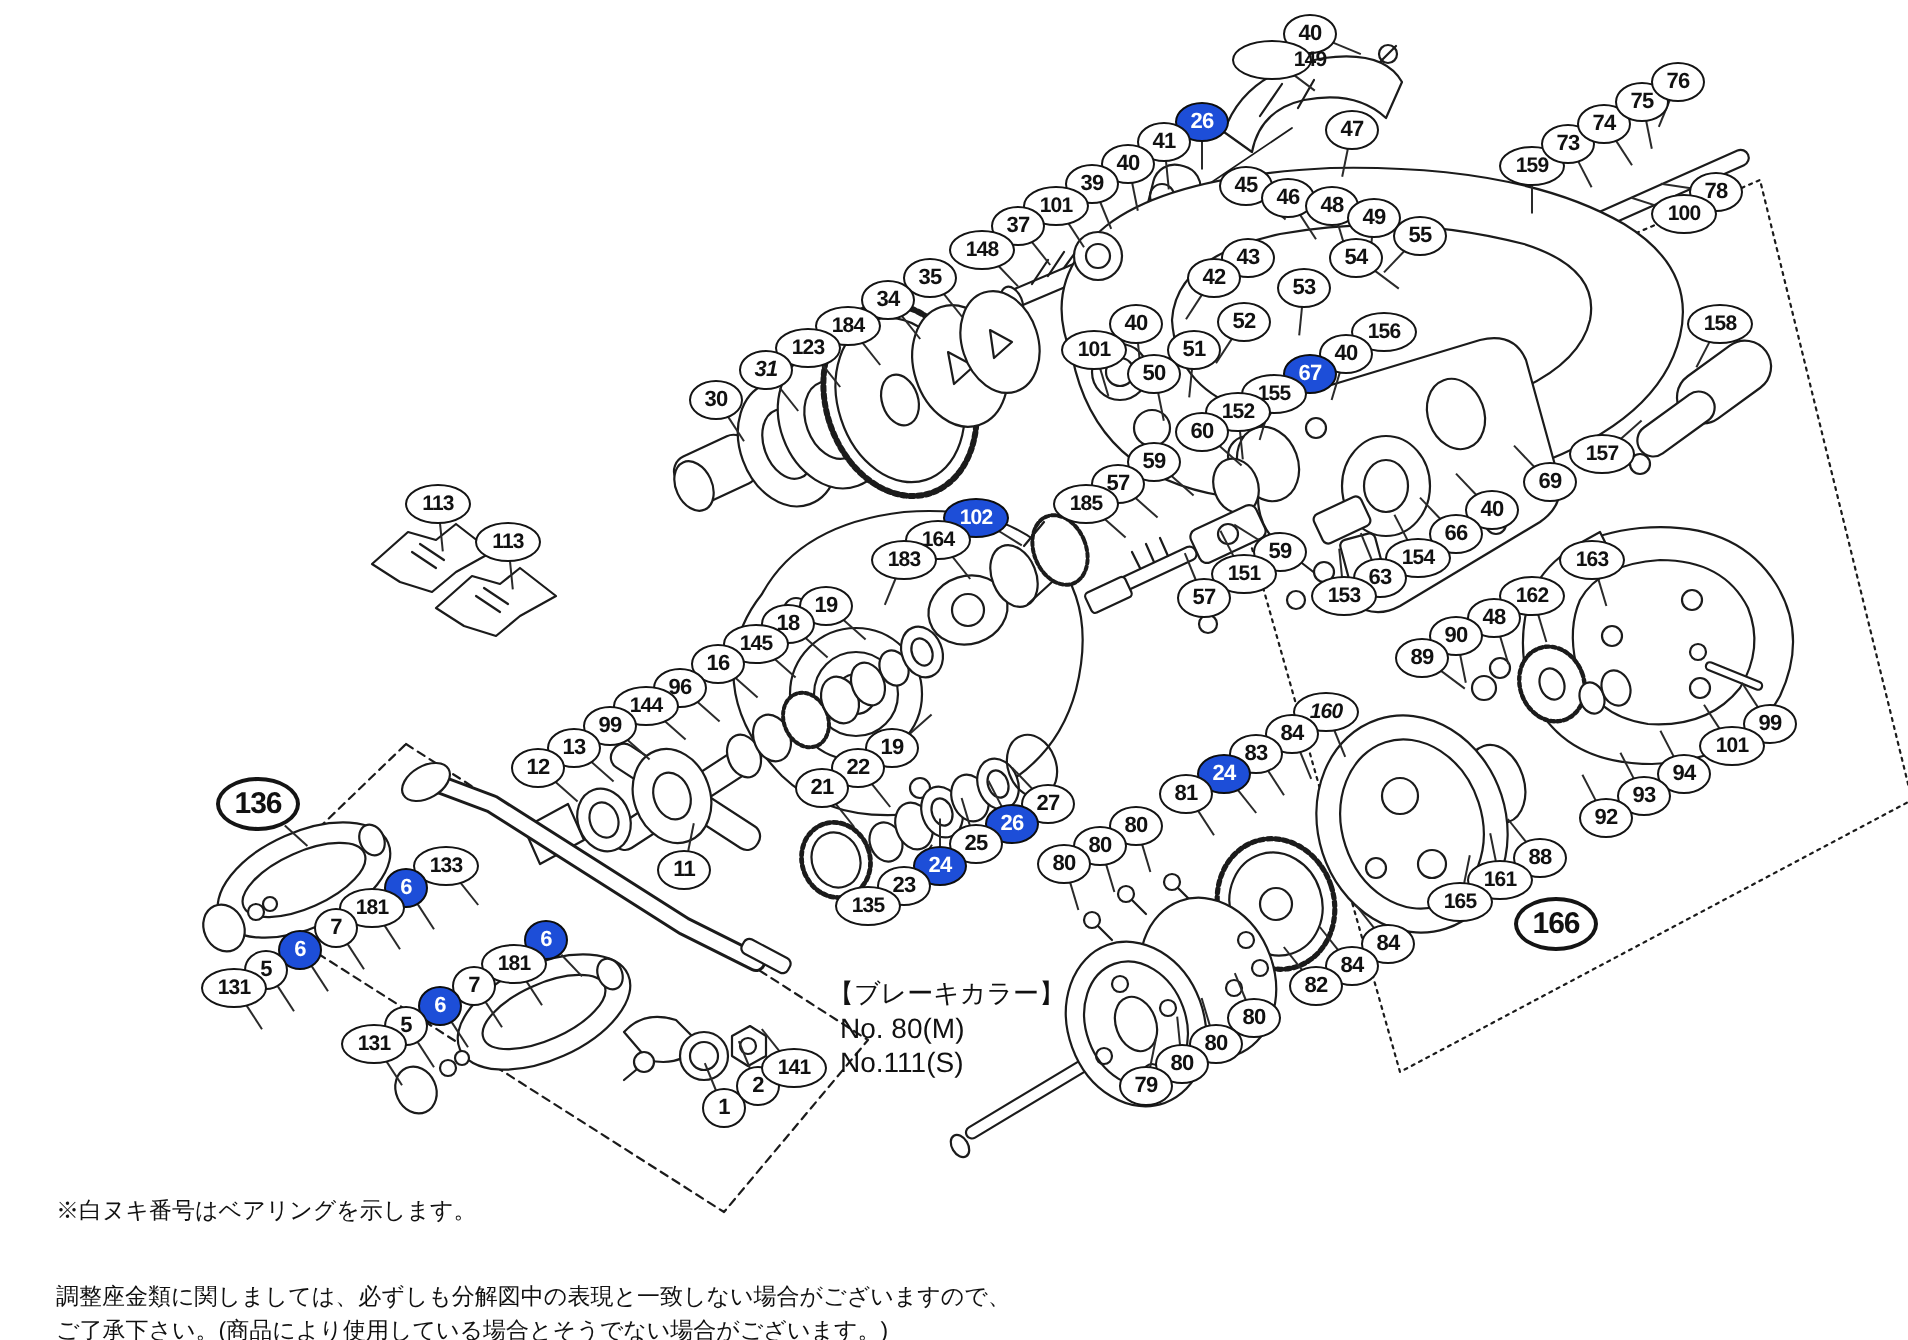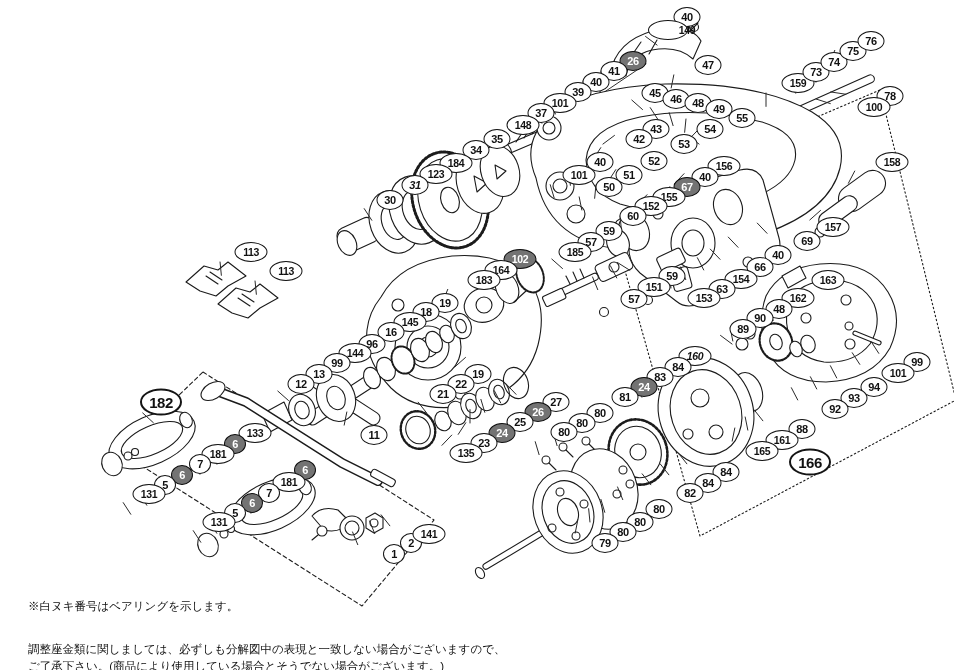--- a/index.html
+++ b/index.html
@@ -1,26 +1,26 @@
 <!DOCTYPE html>
 <html><head>
 <meta charset="utf-8">
 <style>
   html,body{margin:0;padding:0;background:#fff;}
   .stage{position:relative;width:954px;height:670px;background:#ffffff;overflow:hidden;
          font-family:"Liberation Sans",sans-serif;color:#111;}
   .art,.leaders{position:absolute;left:0;top:0;width:954px;height:670px;}
   .leaders line{stroke:#2a2a2a;stroke-width:1;}
-  .callout-layer{position:absolute;left:0;top:0;width:826px;height:670px;margin-left:32px;}
+  .callout-layer{position:absolute;left:0;top:0;width:826px;height:670px;}
   .callout{position:absolute;transform:translate(-50%,-50%);display:flex;align-items:center;
            justify-content:center;background:#fff;border:1.3px solid #141414;border-radius:50%;
            font-size:11px;font-weight:600;line-height:1;letter-spacing:-0.4px;box-sizing:border-box;
            white-space:nowrap;}
   .callout.c3{font-size:10.5px;}
-  .callout.filled{background:#737373;color:#fff;border-color:#0d0d0d;}
+  .callout.filled{background:#1d4ed8;color:#fff;border-color:#0d0d0d;}
   .callout.bold{border-width:2.5px;font-size:15px;font-weight:700;letter-spacing:-0.5px;}
   .brake-note{position:absolute;left:414px;top:488px;}
   .brake-note .bn-title{font-size:13px;font-weight:400;}
   .brake-note .bn-line{font-size:14px;line-height:16.5px;padding-left:6px;}
   .footnotes{position:absolute;left:28px;top:598px;font-size:11.5px;line-height:17px;}
   .footnotes p{margin:0;}
   .footnotes .fn-1{margin-bottom:26px;}
 </style>
 </head>
 <body>
@@ -509,21 +509,21 @@
       <span class="callout" style="width: 27px; height: 20px; left: 429px; top: 384px;">22</span>
       <span class="callout" style="width: 27px; height: 20px; left: 411px; top: 394px;">21</span>
       <span class="callout" style="width: 27px; height: 20px; left: 524px; top: 402px;">27</span>
       <span class="callout filled" style="width: 27px; height: 20px; left: 506px; top: 412px;">26</span>
       <span class="callout" style="width: 27px; height: 20px; left: 488px; top: 422px;">25</span>
       <span class="callout filled" style="width: 27px; height: 20px; left: 470px; top: 433px;">24</span>
       <span class="callout" style="width: 27px; height: 20px; left: 452px; top: 443px;">23</span>
       <span class="callout c3" style="width: 33px; height: 20px; left: 434px; top: 453px;">135</span>
       <span class="callout c3" style="width: 33px; height: 20px; left: 219px; top: 252px;">113</span>
       <span class="callout c3" style="width: 33px; height: 20px; left: 254px; top: 271px;">113</span>
-      <span class="callout bold c3" style="width: 42px; height: 27px; left: 129px; top: 402px;">182</span>
+      <span class="callout bold c3" style="width: 42px; height: 27px; left: 129px; top: 402px;">136</span>
       <span class="callout c3" style="width: 33px; height: 20px; left: 223px; top: 433px;">133</span>
       <span class="callout filled" style="width: 22px; height: 20px; left: 203px; top: 444px;">6</span>
       <span class="callout c3" style="width: 33px; height: 20px; left: 186px; top: 454px;">181</span>
       <span class="callout" style="width: 22px; height: 20px; left: 168px; top: 464px;">7</span>
       <span class="callout filled" style="width: 22px; height: 20px; left: 150px; top: 475px;">6</span>
       <span class="callout" style="width: 22px; height: 20px; left: 133px; top: 485px;">5</span>
       <span class="callout c3" style="width: 33px; height: 20px; left: 117px; top: 494px;">131</span>
       <span class="callout filled" style="width: 22px; height: 20px; left: 273px; top: 470px;">6</span>
       <span class="callout c3" style="width: 33px; height: 20px; left: 257px; top: 482px;">181</span>
       <span class="callout" style="width: 22px; height: 20px; left: 237px; top: 493px;">7</span>
@@ -557,20 +557,25 @@
       <span class="callout" style="width: 27px; height: 20px; left: 532px; top: 432px;">80</span>
       <span class="callout" style="width: 27px; height: 20px; left: 694px; top: 472px;">84</span>
       <span class="callout" style="width: 27px; height: 20px; left: 676px; top: 483px;">84</span>
       <span class="callout" style="width: 27px; height: 20px; left: 658px; top: 493px;">82</span>
       <span class="callout" style="width: 27px; height: 20px; left: 627px; top: 509px;">80</span>
       <span class="callout" style="width: 27px; height: 20px; left: 608px; top: 522px;">80</span>
       <span class="callout" style="width: 27px; height: 20px; left: 591px; top: 532px;">80</span>
       <span class="callout" style="width: 27px; height: 20px; left: 573px; top: 543px;">79</span>
     </div>
 
+  <div class="brake-note">
+    <div class="bn-title">【ブレーキカラー】</div>
+    <div class="bn-line">No. 80(M)</div>
+    <div class="bn-line">No.111(S)</div>
+  </div>
 
   <div class="footnotes">
     <p class="fn-1">※白ヌキ番号はベアリングを示します。</p>
     <p>調整座金類に関しましては、必ずしも分解図中の表現と一致しない場合がございますので、</p>
     <p>ご了承下さい。(商品により使用している場合とそうでない場合がございます。)</p>
   </div>
 
 </div>
 
 </body></html>

